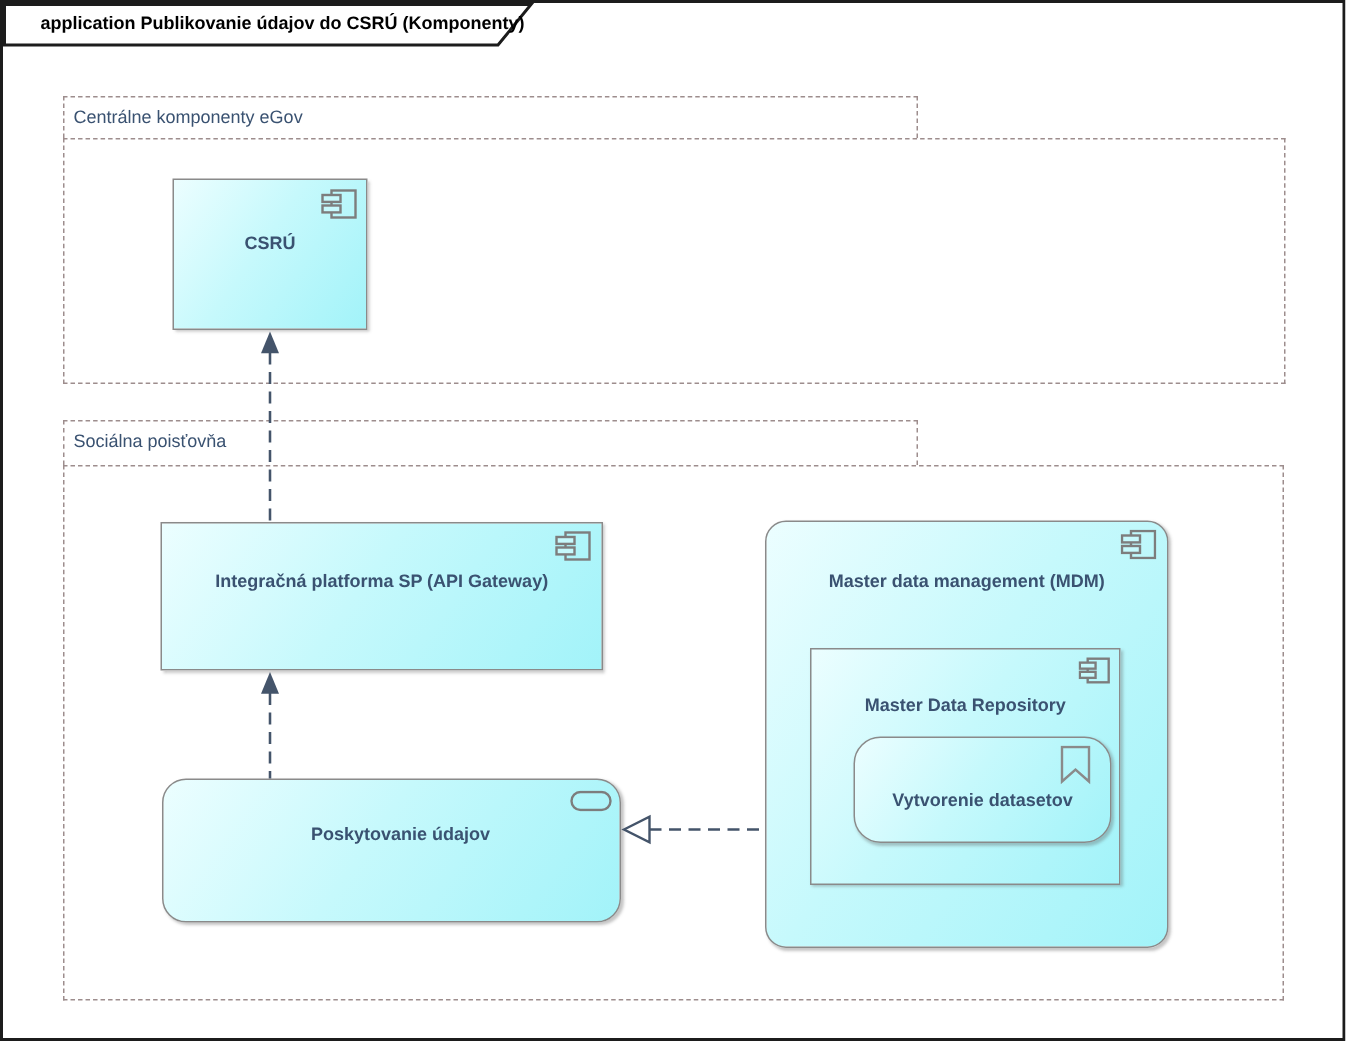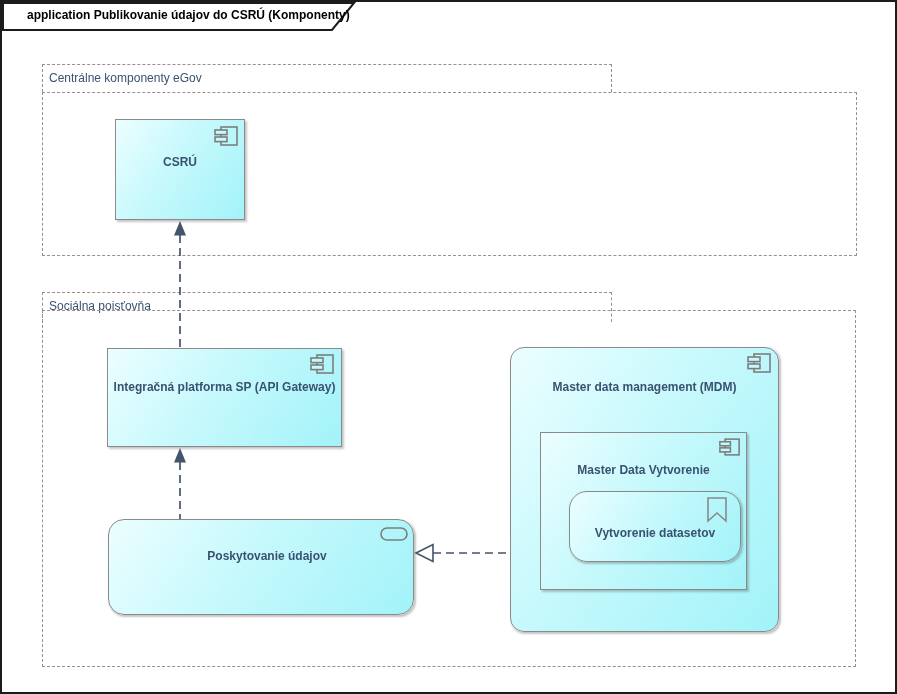--- a/index.html
+++ b/index.html
@@ -62,37 +62,37 @@
 </head>
 <body>
 
 <div id="canvas">
 
   <div class="boundary-header" style="left:40px;top:62px;width:570px;height:28px;">
     <span class="b-label">Centrálne komponenty eGov</span>
   </div>
   <div class="boundary-body" style="left:40px;top:90px;width:815px;height:164px;"></div>
 
-  <div class="boundary-header" style="left:40px;top:290px;width:570px;height:30px;text-align:center;">
+  <div class="boundary-header" style="left:40px;top:278px;width:570px;height:30px;text-align:center;">
     <span class="b-label">Sociálna poisťovňa</span>
   </div>
   <div class="boundary-body" style="left:40px;top:308px;width:814px;height:357px;"></div>
 
   <div class="comp flexcenter" style="left:113px;top:117px;width:130px;height:101px;padding-bottom:16px;align-items:center;">
     <span class="corner-icon" style="right:6px;top:6px;">
       <svg width="24" height="20" viewBox="0 0 24 20">
         <rect x="7" y="1" width="16" height="18" fill="none" stroke="#7d7d7d" stroke-width="1.6"></rect>
         <rect x="1" y="4" width="12" height="4.6" fill="#c6f9fc" stroke="#7d7d7d" stroke-width="1.6"></rect>
         <rect x="1" y="11" width="12" height="4.6" fill="#c6f9fc" stroke="#7d7d7d" stroke-width="1.6"></rect>
       </svg>
     </span>
     <div class="comp-label">CSRÚ</div>
   </div>
 
-  <div class="comp flexcenter" style="left:105px;top:346px;width:235px;height:99px;padding-bottom:22px;">
+  <div class="comp flexcenter" style="left:105px;top:346px;width:295px;height:99px;padding-bottom:22px;">
     <span class="corner-icon" style="right:7px;top:5px;">
       <svg width="24" height="20" viewBox="0 0 24 20">
         <rect x="7" y="1" width="16" height="18" fill="none" stroke="#7d7d7d" stroke-width="1.6"></rect>
         <rect x="1" y="4" width="12" height="4.6" fill="#c6f9fc" stroke="#7d7d7d" stroke-width="1.6"></rect>
         <rect x="1" y="11" width="12" height="4.6" fill="#c6f9fc" stroke="#7d7d7d" stroke-width="1.6"></rect>
       </svg>
     </span>
     <div class="comp-label">Integračná platforma SP (API Gateway)</div>
   </div>
 
@@ -107,21 +107,21 @@
     <div class="comp-label" style="top:32px;">Master data management (MDM)</div>
 
     <div class="comp" style="left:29px;top:84px;width:207px;height:158px;">
       <span class="corner-icon" style="right:6px;top:5px;">
         <svg width="21" height="18" viewBox="0 0 24 20">
           <rect x="7" y="1" width="16" height="18" fill="none" stroke="#7d7d7d" stroke-width="1.8"></rect>
           <rect x="1" y="4" width="12" height="4.6" fill="#c6f9fc" stroke="#7d7d7d" stroke-width="1.8"></rect>
           <rect x="1" y="11" width="12" height="4.6" fill="#c6f9fc" stroke="#7d7d7d" stroke-width="1.8"></rect>
         </svg>
       </span>
-      <div class="comp-label" style="top:30px;">Master Data Vytvorenie</div>
+      <div class="comp-label" style="top:30px;">Master Data Repository</div>
 
       <div class="comp rounded-sm flexcenter" style="left:28px;top:58px;width:172px;height:71px;padding-top:12px;">
         <span class="corner-icon" style="right:12px;top:5px;">
           <svg width="22" height="26" viewBox="0 0 22 26">
             <path d="M2 1 h18 v23 l-9 -8 l-9 8 z" fill="none" stroke="#8a8a8a" stroke-width="1.6"></path>
           </svg>
         </span>
         <div class="comp-label">Vytvorenie datasetov</div>
       </div>
     </div>

